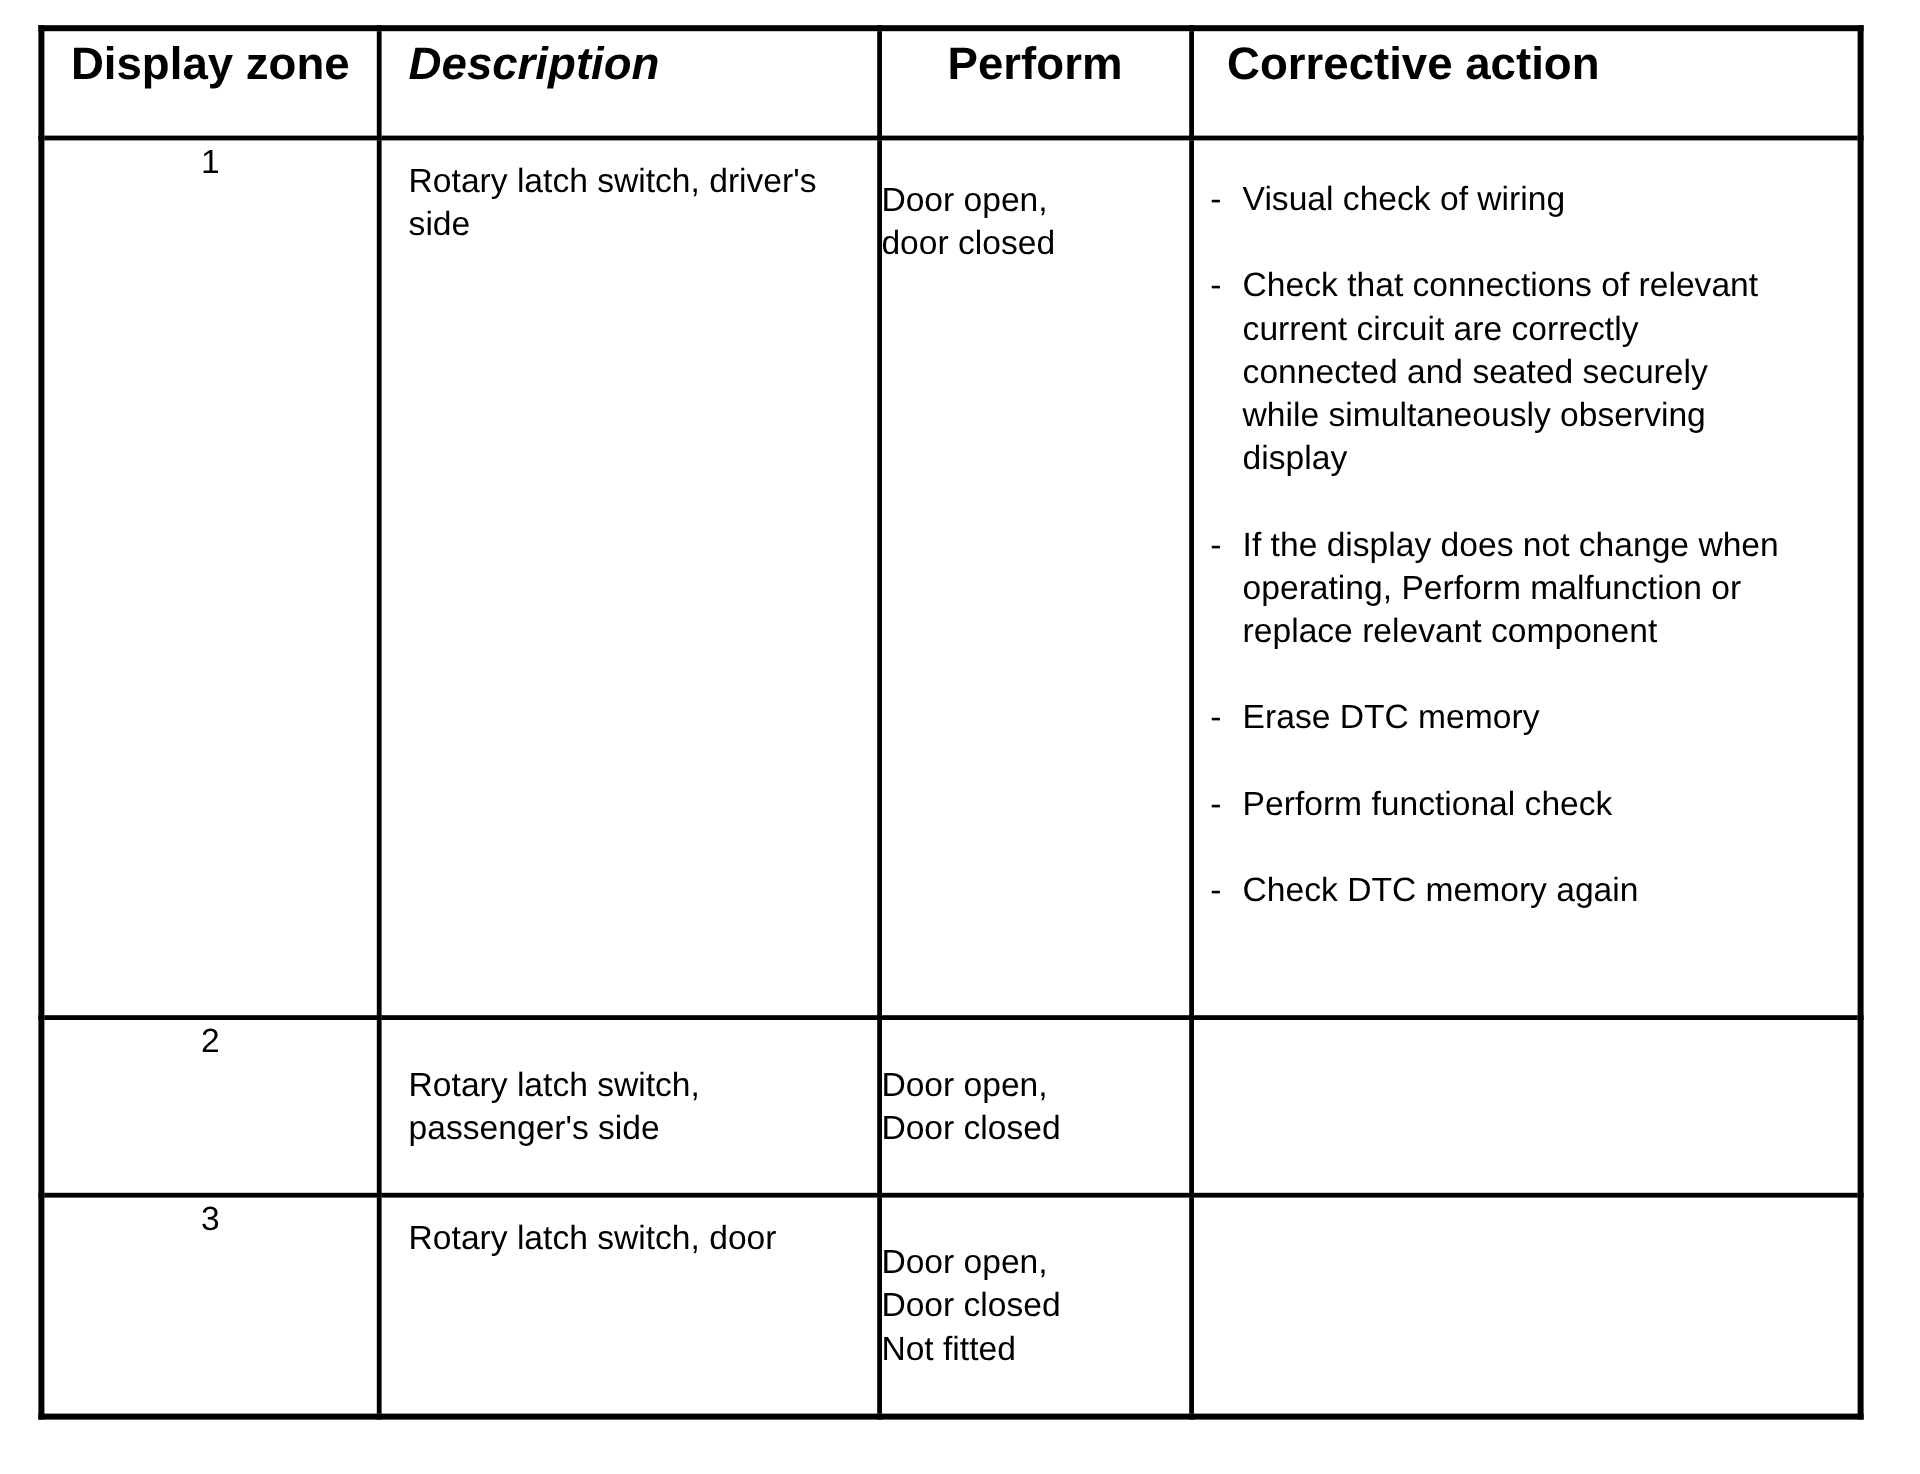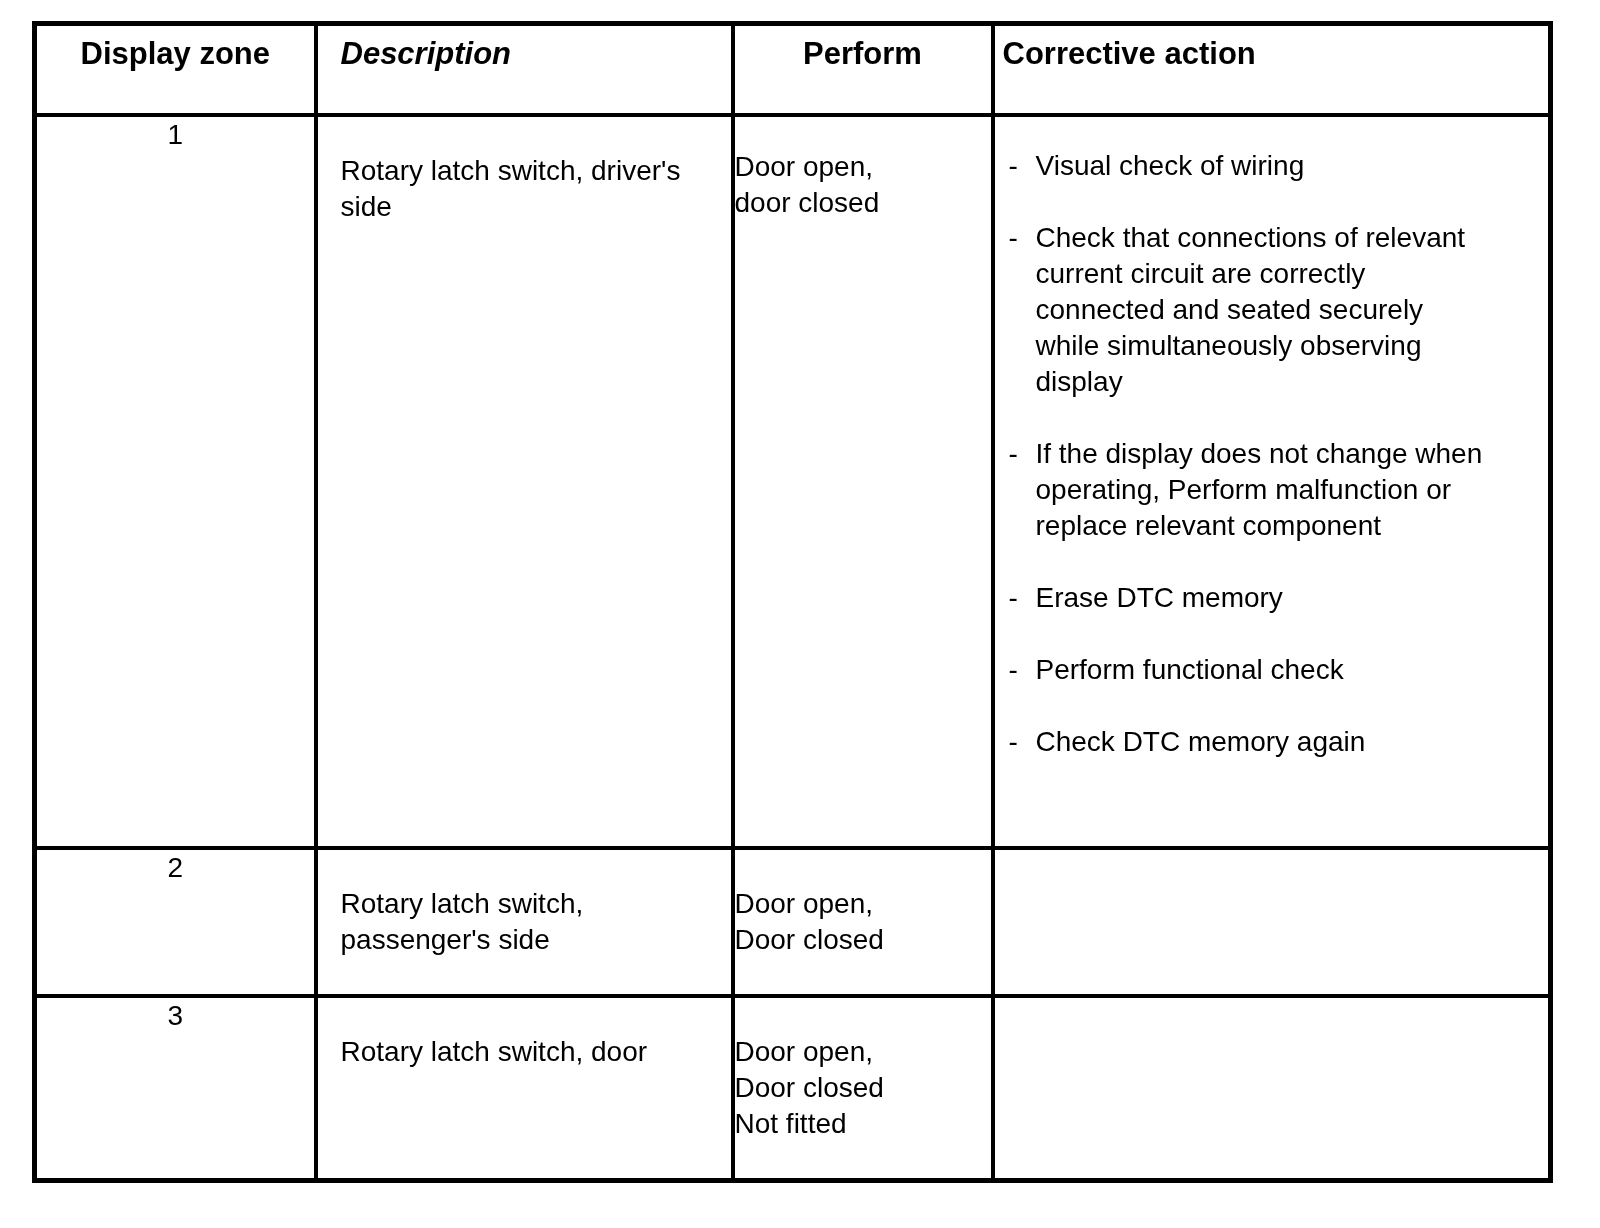--- a/index.html
+++ b/index.html
@@ -23,41 +23,41 @@
     vertical-align: top;
     overflow: hidden;
   }
 
   tr.hrow { height: 91px; }
   tr.r1   { height: 733px; }
   tr.r2   { height: 148px; }
   tr.r3   { height: 185px; }
 
   th {
-    font-size: 31px;
+    font-size: 38px;
     font-weight: bold;
     text-align: left;
     padding-top: 8px;
     line-height: 40px;
   }
   th.center { text-align: center; }
   th.pad-desc { padding-left: 23px; font-style: italic; }
-  th.pad-corr { padding-left: 8px; }
+  th.pad-corr { padding-left: 28px; }
 
   td { font-size: 28px; line-height: 36px; }
 
   td.zone {
     text-align: center;
     vertical-align: middle;
   }
   td.desc {
     padding-left: 23px;
     padding-right: 24px;
   }
-  td.desc.vtop { padding-top: 36px; }
+  td.desc.vtop { padding-top: 16px; }
   td.desc.vmid { vertical-align: middle; }
 
   td.disp { text-align: left; }
   td.disp.vtop { padding-top: 32px; }
   td.disp.vmid { vertical-align: middle; }
 
   td.corr { padding: 31px 50px 0 14px; }
   .bullet { display: flex; margin-bottom: 36px; }
   .bullet .dash { width: 27px; flex: none; }
   .bullet .btxt { flex: 1 1 auto; max-width: 448px; }

